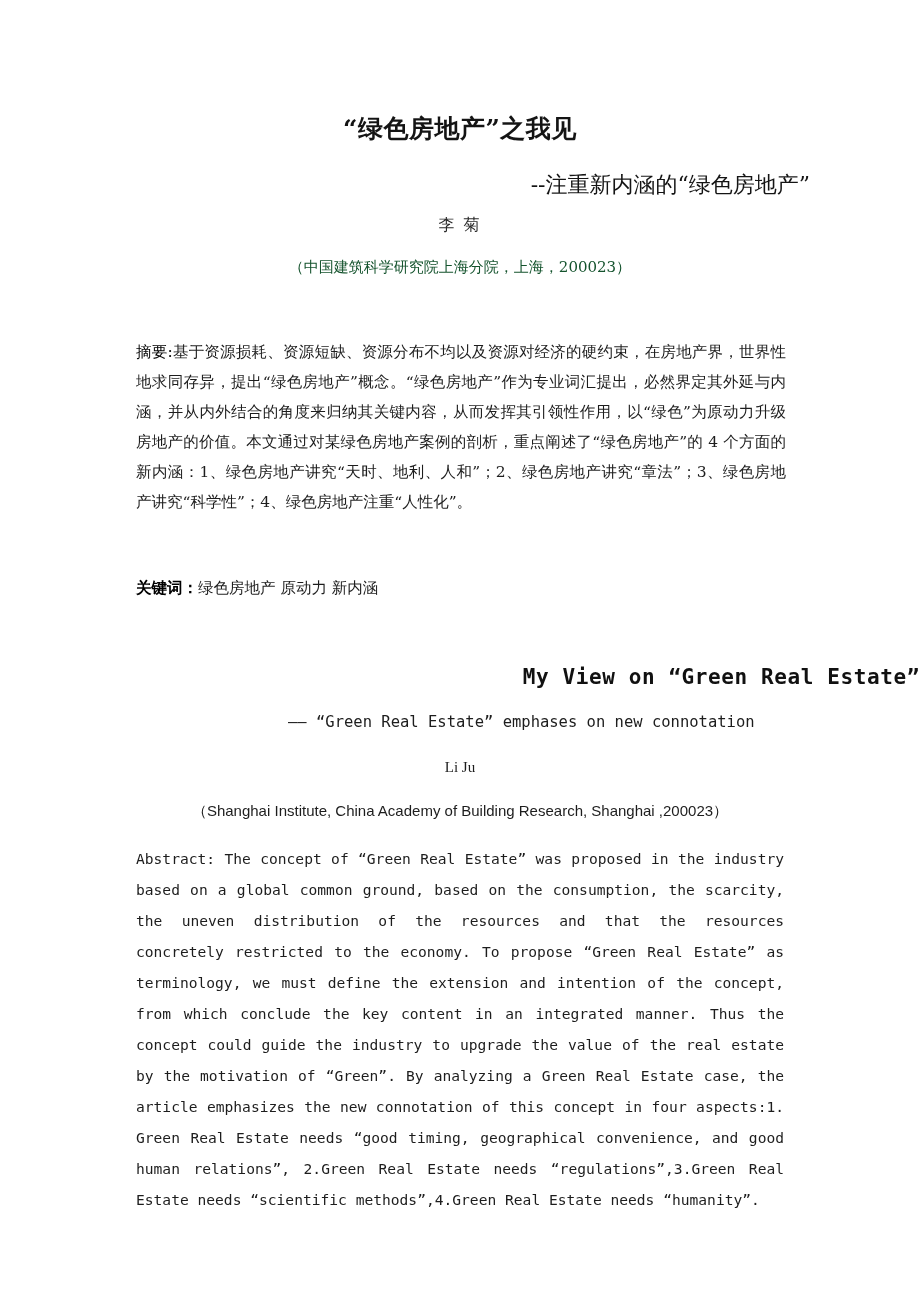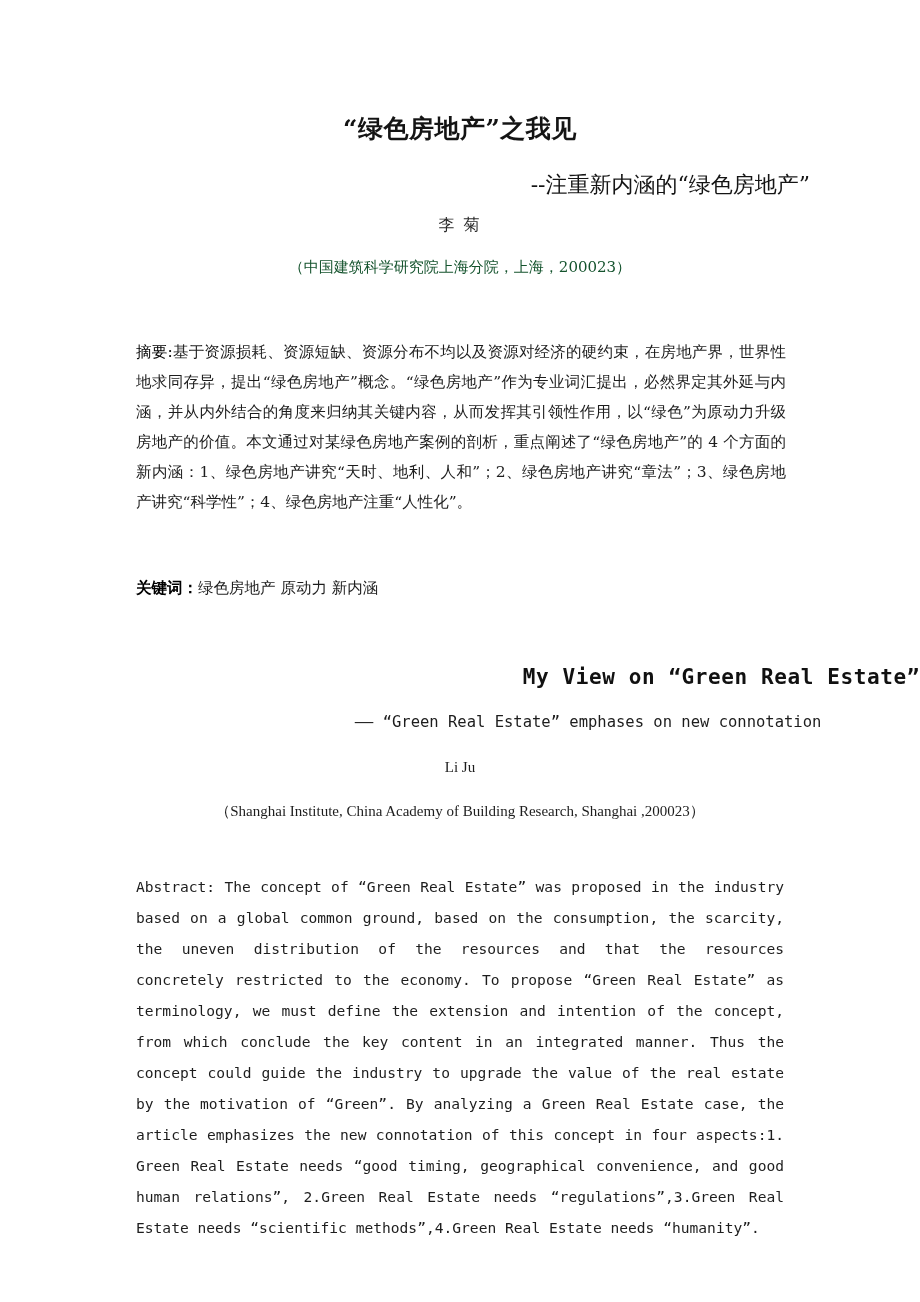--- a/index.html
+++ b/index.html
@@ -124,21 +124,21 @@
     font-weight: 700;
     color: #111111;
     letter-spacing: 0.6px;
     white-space: pre;
   }
   .en-subtitle {
     position: absolute;
     left: 288px;
     top: 713px;
     width: 600px;
-    text-align: center;
+    text-align: left;
     font-family: "DejaVu Sans Mono", "Liberation Mono", monospace;
     font-size: 15.5px;
     font-weight: 400;
     color: #1d1d1d;
     white-space: pre;
   }
   .en-author {
     position: absolute;
     left: 0;
     top: 759px;
@@ -148,39 +148,38 @@
     font-size: 15px;
     color: #1d1d1d;
     white-space: pre;
   }
   .en-affil {
     position: absolute;
     left: 0;
     top: 802px;
     width: 920px;
     text-align: center;
-    font-family: Liberation Serif, serif;
+    font-family: Liberation Sans, sans-serif;
     font-size: 15px;
     color: #1d1d1d;
     white-space: pre;
   }
 
   .en-abstract {
     position: absolute;
     left: 136px;
     top: 843px;
     width: 648px;
     font-family: "DejaVu Sans Mono", "Liberation Mono", monospace;
     font-size: 14.6px;
     line-height: 31px;
     color: #1d1d1d;
     text-align: justify;
     text-align-last: left;
     word-spacing: 0px;
-    margin-top: 28px;
   }
 </style>
 </head>
 <body>
 
 <div class="page">
 
   <div class="cn-title">“绿色房地产”之我见</div>
 
   <div class="cn-subtitle">--注重新内涵的“绿色房地产”</div>

